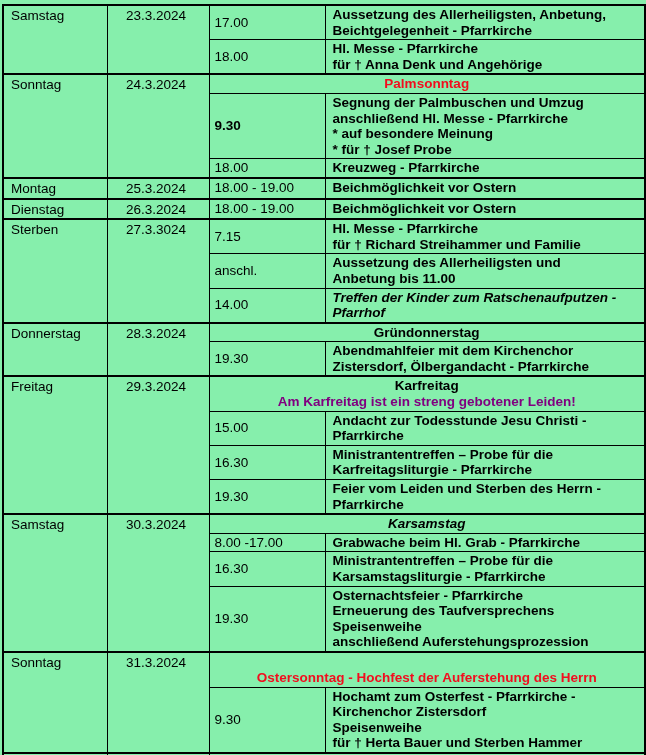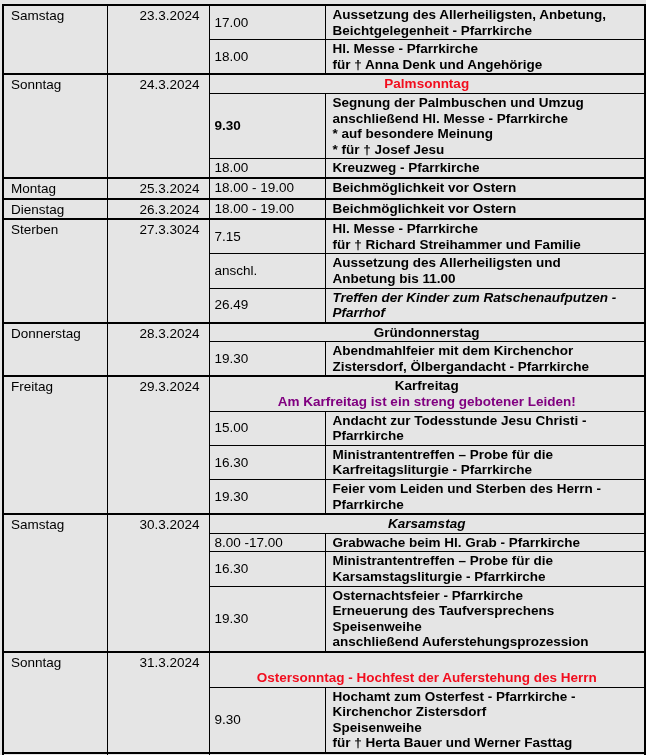--- a/index.html
+++ b/index.html
@@ -1,42 +1,42 @@
 <!DOCTYPE html>
 <html><head>
 <meta charset="utf-8">
 <style>
   html, body { margin: 0; padding: 0; background: #ffffff; }
   .page {
     width: 646px;
     height: 755px;
     box-sizing: border-box;
     padding: 4px 0 0 2px;
-    background: #e5e5e5;
+    background: #86efac;
     font-family: "Liberation Sans", sans-serif;
   }
   table.schedule {
     border-collapse: collapse;
     table-layout: fixed;
     width: 642px;
     border: 2px solid #000;
   }
   td {
     border: 1px solid #000;
     font-size: 13.5px;
     line-height: 15.6px;
     padding: 1px 5px;
     vertical-align: middle;
     color: #000;
     overflow: hidden;
     word-wrap: break-word;
   }
   tr.group-start > td { border-top: 2px solid #000; }
   td.day-cell  { vertical-align: top; text-align: left; padding-left: 7px; padding-top: 2px; }
-  td.date-cell { vertical-align: top; text-align: right; padding-right: 9px; padding-top: 2px; }
+  td.date-cell { vertical-align: top; text-align: center; padding-right: 9px; padding-top: 2px; }
   td.time-cell { text-align: left; }
   td.desc-cell { text-align: left; padding-left: 7px; font-weight: bold; }
   td.header-cell { text-align: center; font-weight: bold; padding: 1px 2px; }
   .bold { font-weight: bold; }
   .italic { font-style: italic; }
 </style>
 </head>
 <body>
 
 <div class="page">
@@ -60,21 +60,21 @@
         </tr>
         <tr class="group-start">
           <td class="day-cell" rowspan="3">Sonntag</td>
           <td class="date-cell" rowspan="3">24.3.2024</td>
           <td class="header-cell" colspan="2">
             <div style="color: rgb(242, 13, 30);">Palmsonntag</div>
           </td>
         </tr>
         <tr>
           <td class="time-cell bold">9.30</td>
-          <td class="desc-cell"><span>Segnung der Palmbuschen und Umzug</span><br><span>anschließend Hl. Messe - Pfarrkirche</span><br><span>* auf besondere Meinung</span><br><span>* für † Josef Jesu</span></td>
+          <td class="desc-cell"><span>Segnung der Palmbuschen und Umzug</span><br><span>anschließend Hl. Messe - Pfarrkirche</span><br><span>* auf besondere Meinung</span><br><span>* für † Josef Probe</span></td>
         </tr>
         <tr>
           <td class="time-cell">18.00</td>
           <td class="desc-cell"><span>Kreuzweg - Pfarrkirche</span></td>
         </tr>
         <tr class="group-start">
           <td class="day-cell" rowspan="1">Montag</td>
           <td class="date-cell" rowspan="1">25.3.2024</td>
           <td class="time-cell">18.00 - 19.00</td>
           <td class="desc-cell"><span>Beichmöglichkeit vor Ostern</span></td>
@@ -89,21 +89,21 @@
           <td class="day-cell" rowspan="3">Sterben</td>
           <td class="date-cell" rowspan="3">27.3.3024</td>
           <td class="time-cell">7.15</td>
           <td class="desc-cell"><span>Hl. Messe - Pfarrkirche</span><br><span>für † Richard Streihammer und Familie</span></td>
         </tr>
         <tr>
           <td class="time-cell">anschl.</td>
           <td class="desc-cell"><span>Aussetzung des Allerheiligsten und</span><br><span>Anbetung bis 11.00</span></td>
         </tr>
         <tr>
-          <td class="time-cell">26.49</td>
+          <td class="time-cell">14.00</td>
           <td class="desc-cell italic"><span>Treffen der Kinder zum Ratschenaufputzen -</span><br><span>Pfarrhof</span></td>
         </tr>
         <tr class="group-start">
           <td class="day-cell" rowspan="2">Donnerstag</td>
           <td class="date-cell" rowspan="2">28.3.2024</td>
           <td class="header-cell" colspan="2">
             <div style="color: rgb(0, 0, 0);">Gründonnerstag</div>
           </td>
         </tr>
         <tr>
@@ -151,21 +151,21 @@
         </tr>
         <tr class="group-start">
           <td class="day-cell" rowspan="2">Sonntag</td>
           <td class="date-cell" rowspan="2">31.3.2024</td>
           <td class="header-cell" colspan="2">
             <div style="color: rgb(242, 13, 30); margin-top: 16px;">Ostersonntag - Hochfest der Auferstehung des Herrn</div>
           </td>
         </tr>
         <tr>
           <td class="time-cell">9.30</td>
-          <td class="desc-cell"><span>Hochamt zum Osterfest - Pfarrkirche -</span><br><span>Kirchenchor Zistersdorf</span><br><span>Speisenweihe</span><br><span>für † Herta Bauer und Werner Fasttag</span></td>
+          <td class="desc-cell"><span>Hochamt zum Osterfest - Pfarrkirche -</span><br><span>Kirchenchor Zistersdorf</span><br><span>Speisenweihe</span><br><span>für † Herta Bauer und Sterben Hammer</span></td>
         </tr>
         <tr class="group-start">
           <td class="day-cell" rowspan="2">Sonntag</td>
           <td class="date-cell" rowspan="2">1.4.2024</td>
           <td class="header-cell" colspan="2">
             <div style="color: rgb(242, 13, 30);">Ostermontag</div>
           </td>
         </tr>
       </tbody>
   </table>

